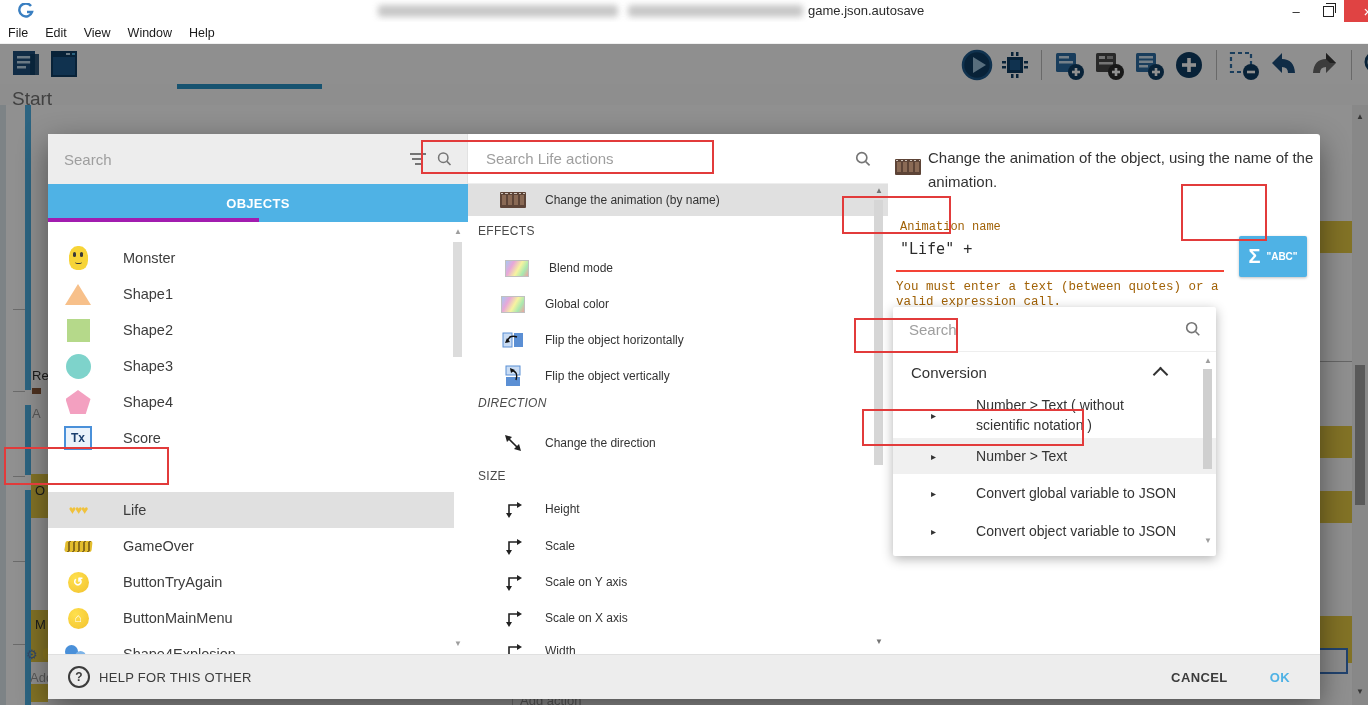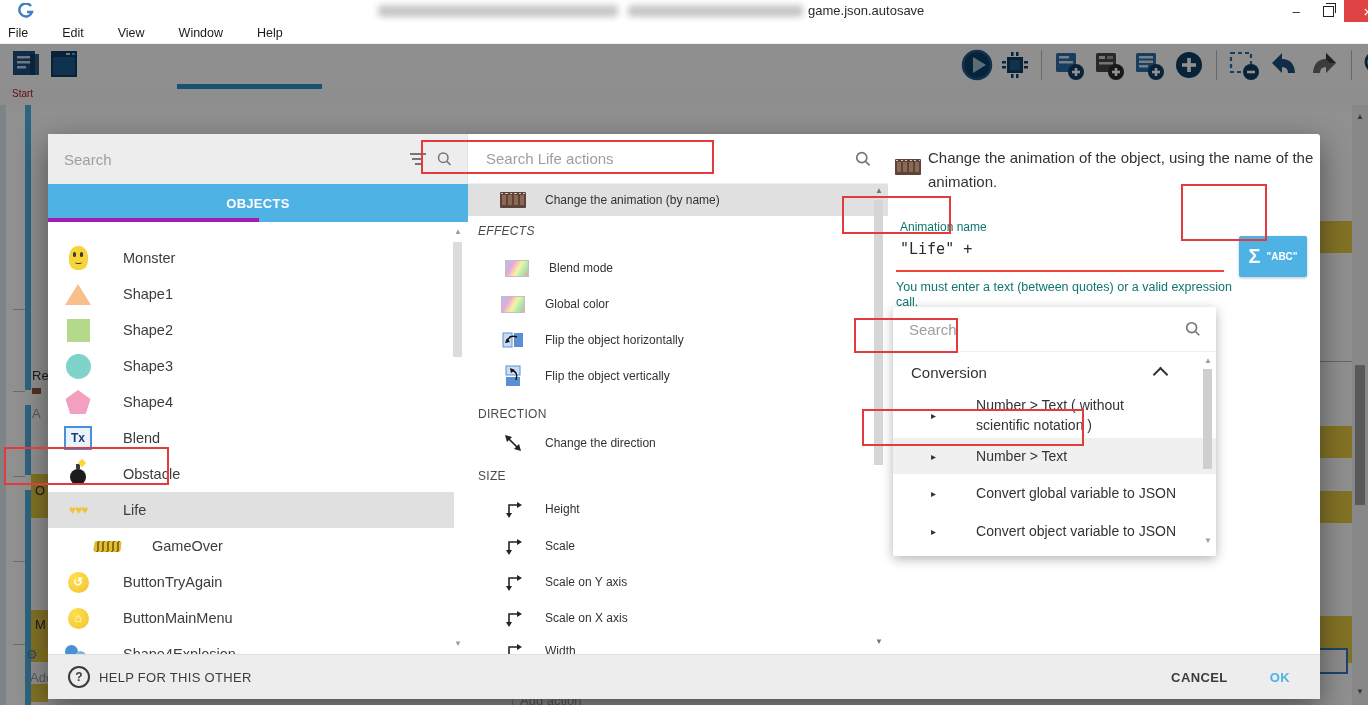--- a/index.html
+++ b/index.html
@@ -9,32 +9,32 @@
   .abs{position:absolute;}
   .row{display:flex;align-items:center;}
   
   #titlebar{left:0;top:0;width:1368px;height:22px;background:#fff;border-bottom:1px solid #e9e9e9;padding-left:24px;}
   .title-text{font-size:13px;color:#2b2b2b;}
   .blurblock{height:12px;background:#b9b9b9;border-radius:3px;filter:blur(3px);opacity:.8;}
   .winbtn{width:32px;height:22px;display:flex;align-items:center;justify-content:center;font-size:13px;color:#222;}
   .winbtn.close{width:48px;background:#e04343;color:#fff;font-size:15px;}
   .restore-ic{width:9px;height:9px;border:1px solid #222;position:relative;background:#fff;}
   .restore-ic:before{content:"";position:absolute;left:2px;top:-4px;width:9px;height:9px;border:1px solid #222;border-left:none;border-bottom:none;}
-  #menubar{left:0;top:22px;width:1368px;height:22px;background:#fff;display:flex;align-items:center;padding-left:8px;box-sizing:border-box;gap:34px;border-bottom:1px solid #f0f0f0;}
+  #menubar{left:0;top:22px;width:1368px;height:22px;background:#fff;display:flex;align-items:center;padding-left:8px;box-sizing:border-box;gap:17px;border-bottom:1px solid #f0f0f0;}
   .menu-item{font-size:12.5px;color:#1a1a1a;}
   
   #content{left:0;top:44px;width:1368px;height:661px;background:#fff;}
   #dim{left:0;top:0;width:1368px;height:661px;background:rgba(0,0,0,0.435);z-index:5;}
   
   #toolbar{left:0;top:0;width:1368px;height:40px;background:#fdfdfd;}
   .tbsep{width:1px;height:30px;background:#bbb;margin:0 5px;}
   
   #tabrow{left:0;top:40px;width:1368px;height:21px;background:#fbfbfb;}
   #tab-indicator{left:177px;top:0;width:145px;height:5px;background:#2a93c6;}
-  .tab-label{font-size:10px;color:#b91c1c;}
+  .tab-label{font-size:19px;color:#737373;}
   #canvas{left:0;top:61px;width:1368px;height:600px;background:#ffffff;}
   .teal-bar{left:25px;width:6px;background:#4fb2e5;}
   .olive{background:#e8cc44;}
   .treeline{height:1px;background:#bdbdbd;left:13px;width:12px;}
   .frag{font-size:13px;color:#333;}
   .frag.gray{color:#9e9e9e;}
   .mini-monster{width:9px;height:12px;background:#f7d437;border-radius:45%/38%;display:inline-block;}
   .gear{color:#5a7fb5;font-size:13px;}
   .ev-bold{color:#283593;font-weight:bold;}
   .ev-text{color:#2b2b2b;}
@@ -90,21 +90,21 @@
   .sec-header{position:absolute;left:430px;font-size:12px;color:#4a4a4a;letter-spacing:.3px;}
   .film{width:26px;height:16px;background:#5d4437;position:relative;border-radius:1px;}
   .film:before{content:"";position:absolute;left:2px;top:3px;right:2px;bottom:3px;
                background:repeating-linear-gradient(90deg,#8a6a55 0 4px,#5d4437 4px 6px);}
   .film:after{content:"";position:absolute;left:1px;right:1px;top:0.5px;height:1.5px;
               background:repeating-linear-gradient(90deg,#cfc5bd 0 2px,transparent 2px 4.5px);
               box-shadow:0 12.5px 0 0 #cfc5bd00;}
   .rainbow{width:24px;height:17px;border:1px solid #c0c0c0;box-sizing:border-box;
            background:linear-gradient(120deg,#a7c8f0 0%,#e8a7d8 28%,#f7f3a0 55%,#a8e8b0 78%,#f0a0a0 100%);}
   
-  .red{color:#0f766e;}
+  .red{color:#a16207;font-family:Liberation Mono, monospace;}
   #anim-value{font-family:"DejaVu Sans Mono",monospace;font-size:15px;color:#2b2b2b;}
   #anim-underline{height:2px;background:#f44336;}
   #sigma-btn{background:#4fb2e5;border-radius:2px;display:flex;align-items:center;justify-content:center;gap:6px;color:#fff;box-shadow:0 1px 3px rgba(0,0,0,.25);}
   #sigma-btn .sg{font-size:20px;font-weight:bold;}
   #sigma-btn .ab{font-size:10px;font-weight:bold;}
   #expr-popup{background:#fff;box-shadow:0 3px 12px rgba(0,0,0,.3);border-radius:2px;overflow:hidden;}
   .chev-up{width:9px;height:9px;border-left:2px solid #333;border-top:2px solid #333;transform:rotate(45deg);margin-top:4px;}
   .bullet{color:#333;font-size:10px;}
   .expr-item{font-size:14px;color:#333;}
   .hl{background:#f0f0f0;}
@@ -346,35 +346,29 @@
       <div class="obj-row" style="top:162px;">
           <span class="icbox">
             <span class="pent"></span>
           </span>
           <span class="lbl">Shape4</span>
         </div>
       <div class="obj-row" style="top:198px;">
           <span class="icbox">
             <span class="txicon">Tx</span>
           </span>
-          <span class="lbl">Blend</span>
-        </div>
-      <div class="obj-row" style="top:234px;">
-          <span class="icbox">
-            <span class="bomb"></span>
-          </span>
-          <span class="lbl">Obstacle</span>
+          <span class="lbl">Score</span>
         </div>
       <div class="obj-row selected" style="top:270px;">
           <span class="icbox">
             <span class="hearts">♥♥♥</span>
           </span>
           <span class="lbl">Life</span>
         </div>
-      <div class="obj-row" style="top:306px;margin-left:29px;">
+      <div class="obj-row" style="top:306px;">
           <span class="icbox">
             <span class="gameover"></span>
           </span>
           <span class="lbl">GameOver</span>
         </div>
       <div class="obj-row" style="top:342px;">
           <span class="icbox">
             <span class="ybtn">↺</span>
           </span>
           <span class="lbl">ButtonTryAgain</span>
@@ -406,21 +400,21 @@
           <circle cx="8.5" cy="8.5" r="5.5" fill="none" stroke="#757575" stroke-width="1.8"></circle>
           <line x1="12.8" y1="12.8" x2="17" y2="17" stroke="#757575" stroke-width="1.8"></line>
         </svg>
     </div>
     <div class="abs" id="act-selected">
       <span class="act-ic">
           <span class="film"></span>
         </span>
       <span class="act-lbl">Change the animation (by name)</span>
     </div>
-    <span class="sec-header" style="top:90px;font-style:italic;">EFFECTS</span>
+    <span class="sec-header" style="top:90px;">EFFECTS</span>
     <div class="act-row" style="left:424px;top:116px;">
         <span class="act-ic">
           <span class="rainbow"></span>
         </span>
         <span class="act-lbl">Blend mode</span>
       </div>
     <div class="act-row" style="left:420px;top:152px;">
         <span class="act-ic">
           <span class="rainbow"></span>
         </span>
@@ -441,21 +435,21 @@
         <span class="act-ic">
           <svg width="22" height="20" viewBox="0 0 22 20" style="transform:rotate(90deg)">
             <rect x="1" y="3" width="9" height="14" fill="#c9dcf4" stroke="#5b8fd4"></rect>
             <rect x="12" y="3" width="9" height="14" fill="#5b8fd4"></rect>
             <path d="M5 12 Q7 4 15 7" stroke="#111" stroke-width="1.4" fill="none"></path>
             <polygon points="3,13 8,12 5,8" fill="#111"></polygon>
           </svg>
         </span>
         <span class="act-lbl">Flip the object vertically</span>
       </div>
-    <span class="sec-header" style="top:273px;">DIRECTION</span>
+    <span class="sec-header" style="top:262px;font-style:italic;">DIRECTION</span>
     <div class="act-row" style="left:420px;top:291px;">
         <span class="act-ic">
           <svg width="20" height="20" viewBox="0 0 20 20">
             <line x1="5" y1="5" x2="15" y2="15" stroke="#222" stroke-width="1.6"></line>
             <polygon points="2,2 9,4 4,9" fill="#222"></polygon>
             <polygon points="18,18 11,16 16,11" fill="#222"></polygon>
           </svg>
         </span>
         <span class="act-lbl">Change the direction</span>
       </div>

